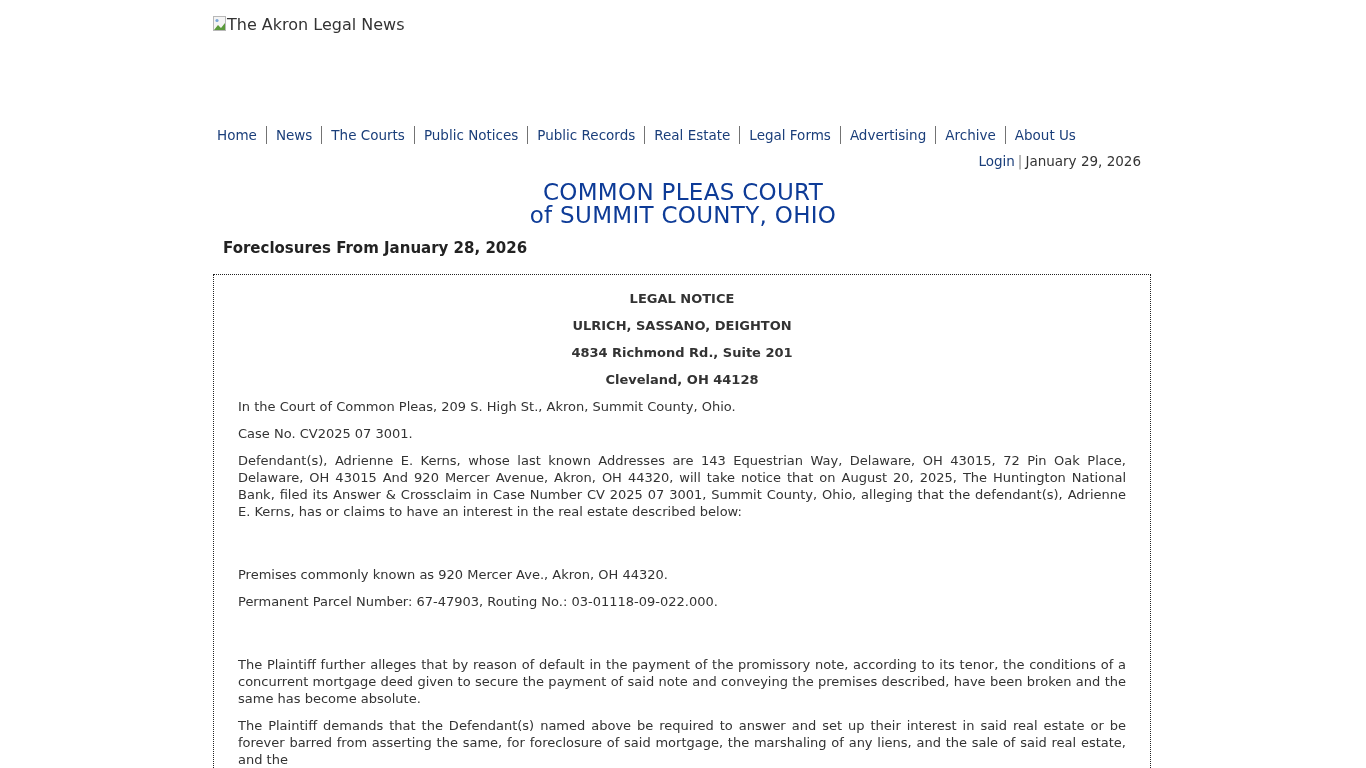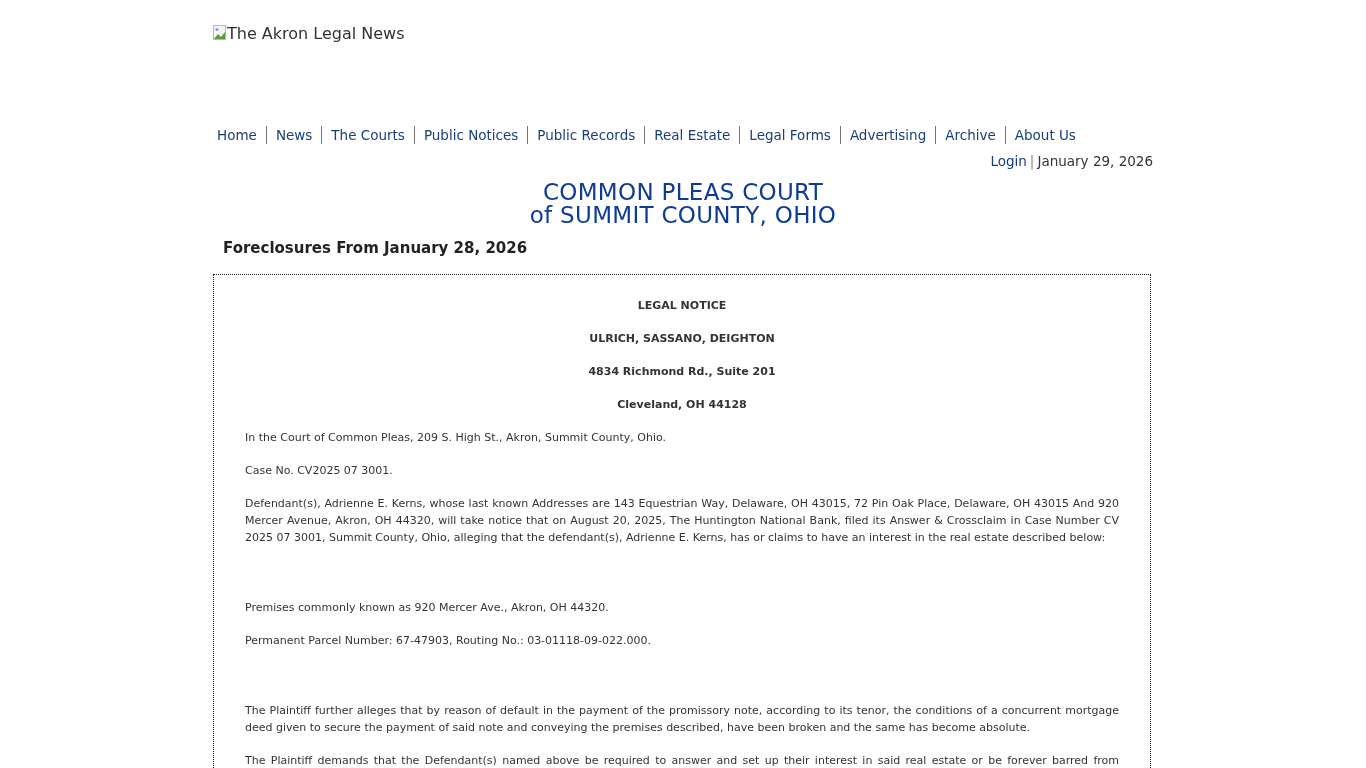--- a/index.html
+++ b/index.html
@@ -17,21 +17,21 @@
     }
     .page {
       position: relative;
       width: 940px;
       margin: 0 auto;
       padding-left: 0;
     }
     .logo-area {
       position: absolute;
       left: 0;
-      top: 23px;
+      top: 14px;
       height: 20px;
       display: flex;
       align-items: center;
       font-size: 16px;
       color: #333;
     }
     .broken-img-icon {
       display: inline-block;
       width: 14px;
       height: 16px;
@@ -54,21 +54,21 @@
       padding: 0 9px;
       border-right: 1px solid #737373;
       line-height: 18px;
       cursor: pointer;
       white-space: nowrap;
     }
     .nav-item:first-child { padding-left: 4px; }
     .nav-item:last-child { border-right: none; }
     .login-line {
       position: absolute;
-      right: 0;
+      right: 12px;
       top: 153px;
       font-size: 13.5px;
       color: #333;
       white-space: nowrap;
     }
     .login-link { color: #1a3e7a; cursor: pointer; }
     .login-sep { color: #888; margin: 0 3px; }
     .court-title {
       position: absolute;
       left: 0;
@@ -94,22 +94,22 @@
       left: 0;
       top: 274px;
       width: 938px;
       height: 520px;
       border: 1px dotted #222;
       box-sizing: border-box;
       padding: 6px 15px 0 15px;
       overflow: hidden;
     }
     .notice-box p {
-      margin: 16px;
-      font-size: 11px;
+      margin: 9px;
+      font-size: 13px;
       line-height: 17px;
       color: #333;
     }
     .center-bold {
       text-align: center;
       font-weight: bold;
       margin-bottom: 10px !important;
     }
     .para {
       text-align: justify;

